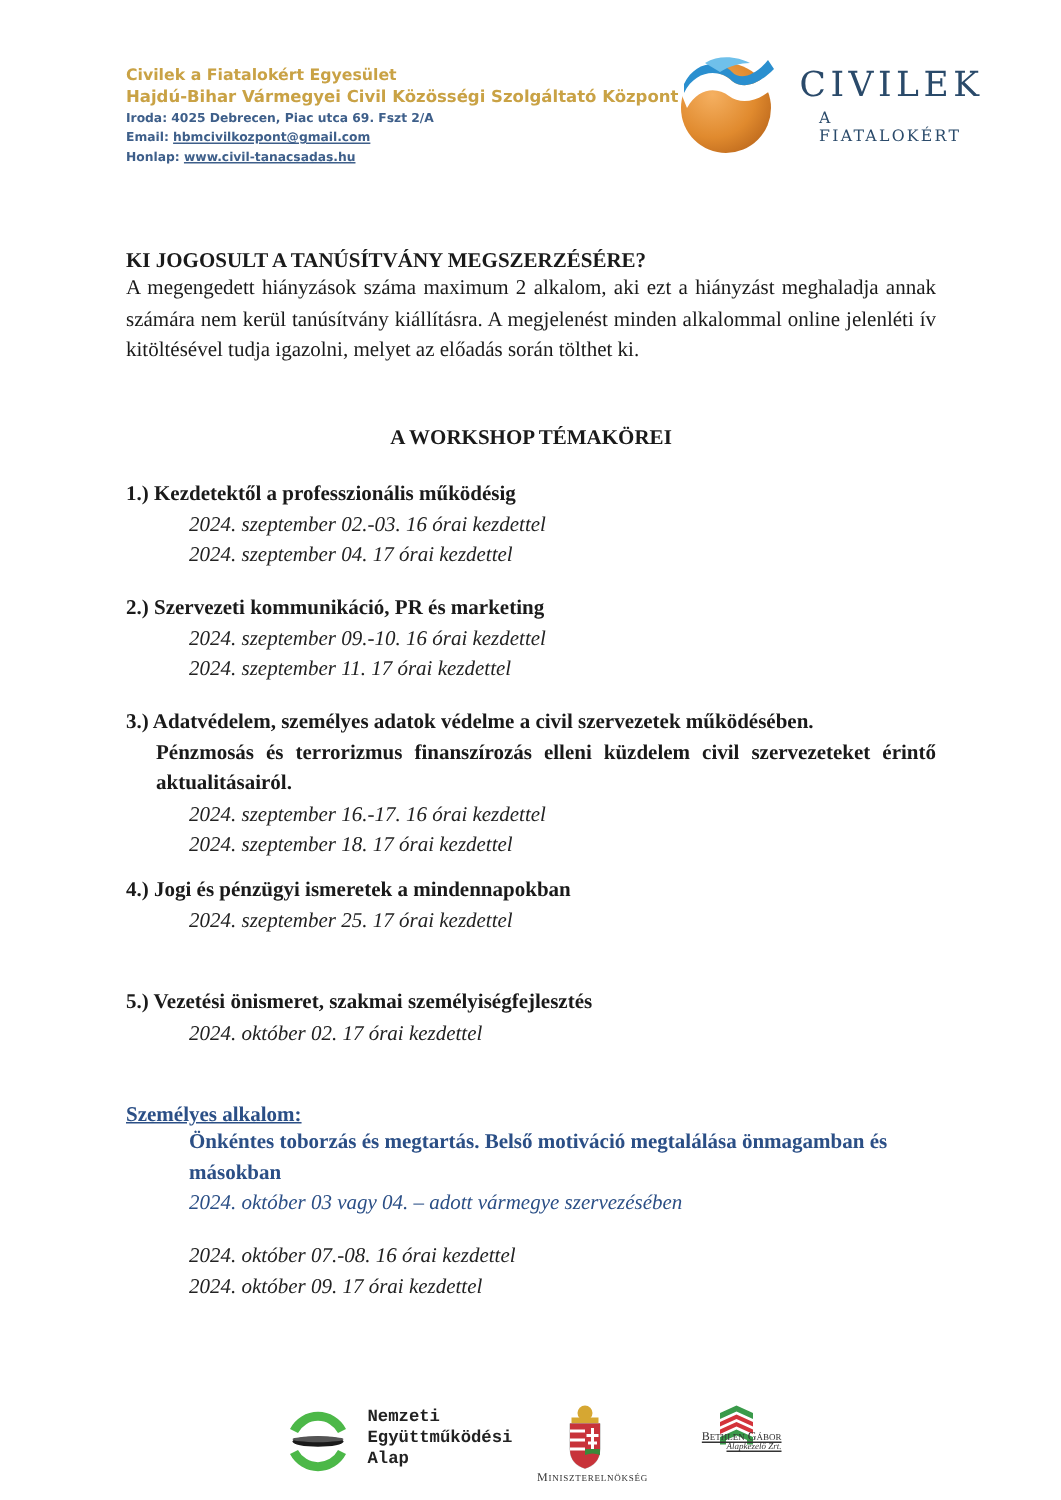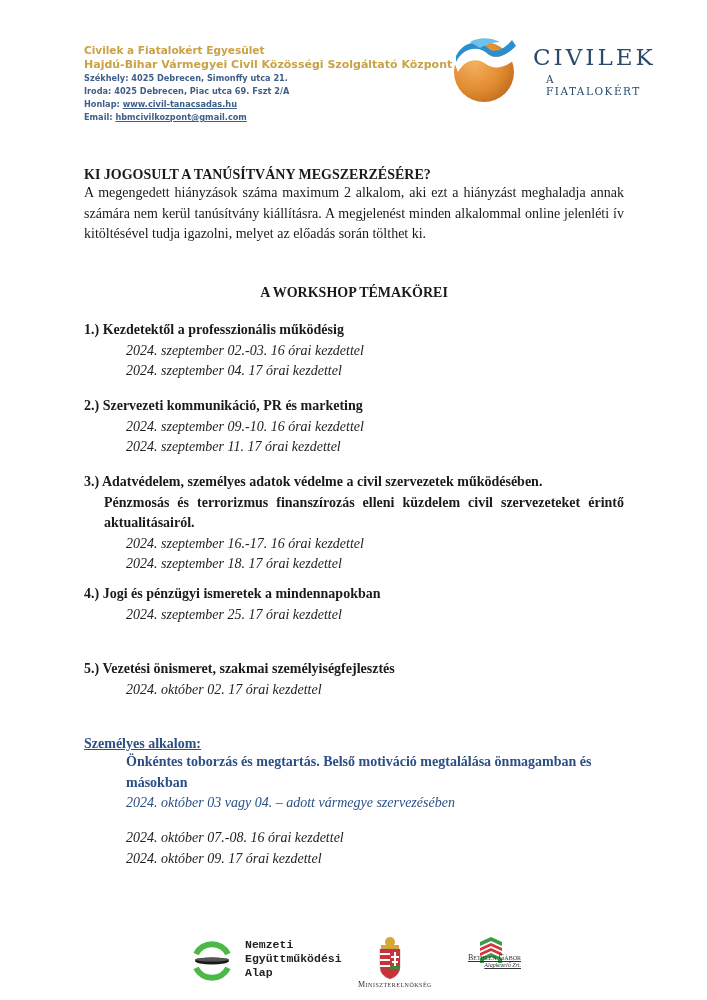--- a/index.html
+++ b/index.html
@@ -32,24 +32,23 @@
   .bg-logo { position: absolute; left: 286px; top: 6px; width: 30px; height: 30px; }
   .bg-text { position: absolute; left: 275px; top: 23px; font-family: "Liberation Serif", serif; font-size: 8px; color: #333; text-align: right; width: 56px; text-decoration: underline; }
   .bg-sub { font-style: italic; font-size: 6px; }
 </style>
 </head>
 <body>
 
 <div class="header-left">
   <div class="org-name">Civilek a Fiatalokért Egyesület</div>
   <div class="org-sub">Hajdú-Bihar Vármegyei Civil Közösségi Szolgáltató Központ</div>
-  <div class="contact">Székhely: 4025 Debrecen, Simonffy utca 21.</div>
   <div class="contact">Iroda: 4025 Debrecen, Piac utca 69. Fszt 2/A</div>
+  <div class="contact"><span>Email: </span><a>hbmcivilkozpont@gmail.com</a></div>
   <div class="contact"><span>Honlap: </span><a>www.civil-tanacsadas.hu</a></div>
-  <div class="contact"><span>Email: </span><a>hbmcivilkozpont@gmail.com</a></div>
 </div>
 
 <div class="logo">
   <svg width="70" height="70" viewBox="0 0 70 70" style="position:absolute;left:0;top:0">
     <defs>
       <radialGradient id="og" cx="0.35" cy="0.35" r="0.8">
         <stop offset="0" stop-color="#f5b061"></stop>
         <stop offset="0.6" stop-color="#e08a2e"></stop>
         <stop offset="1" stop-color="#b8641a"></stop>
       </radialGradient>

